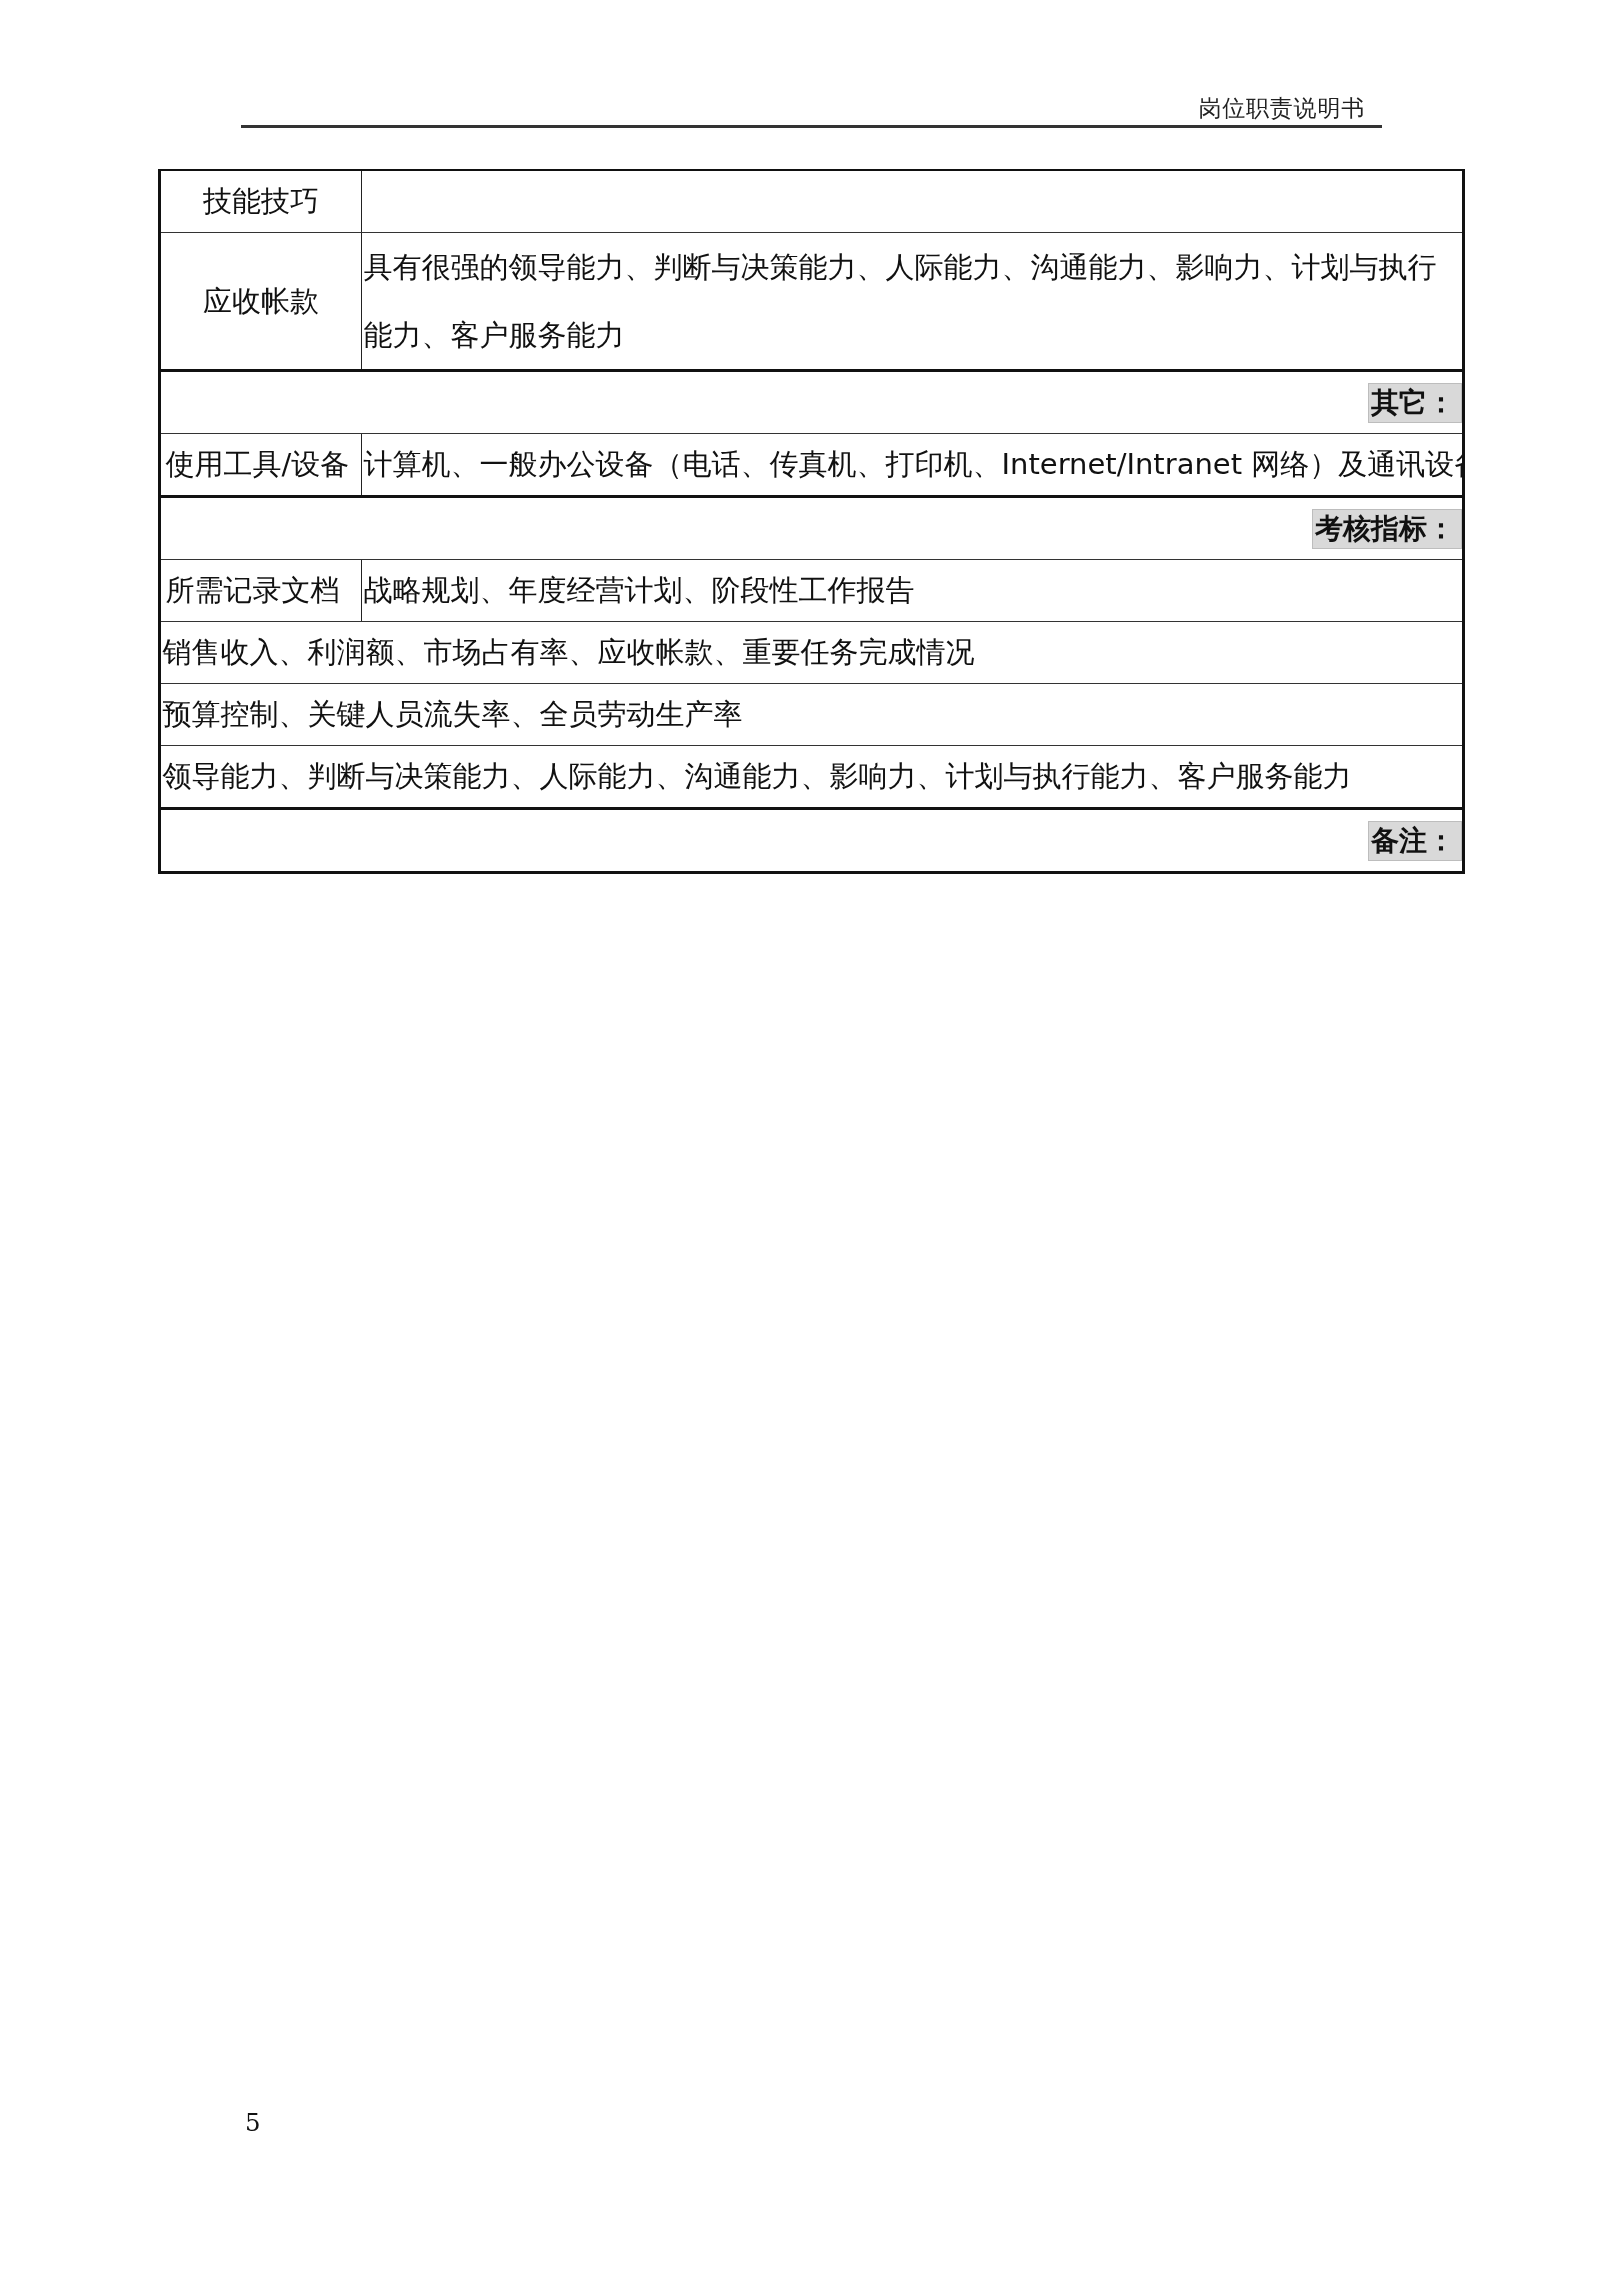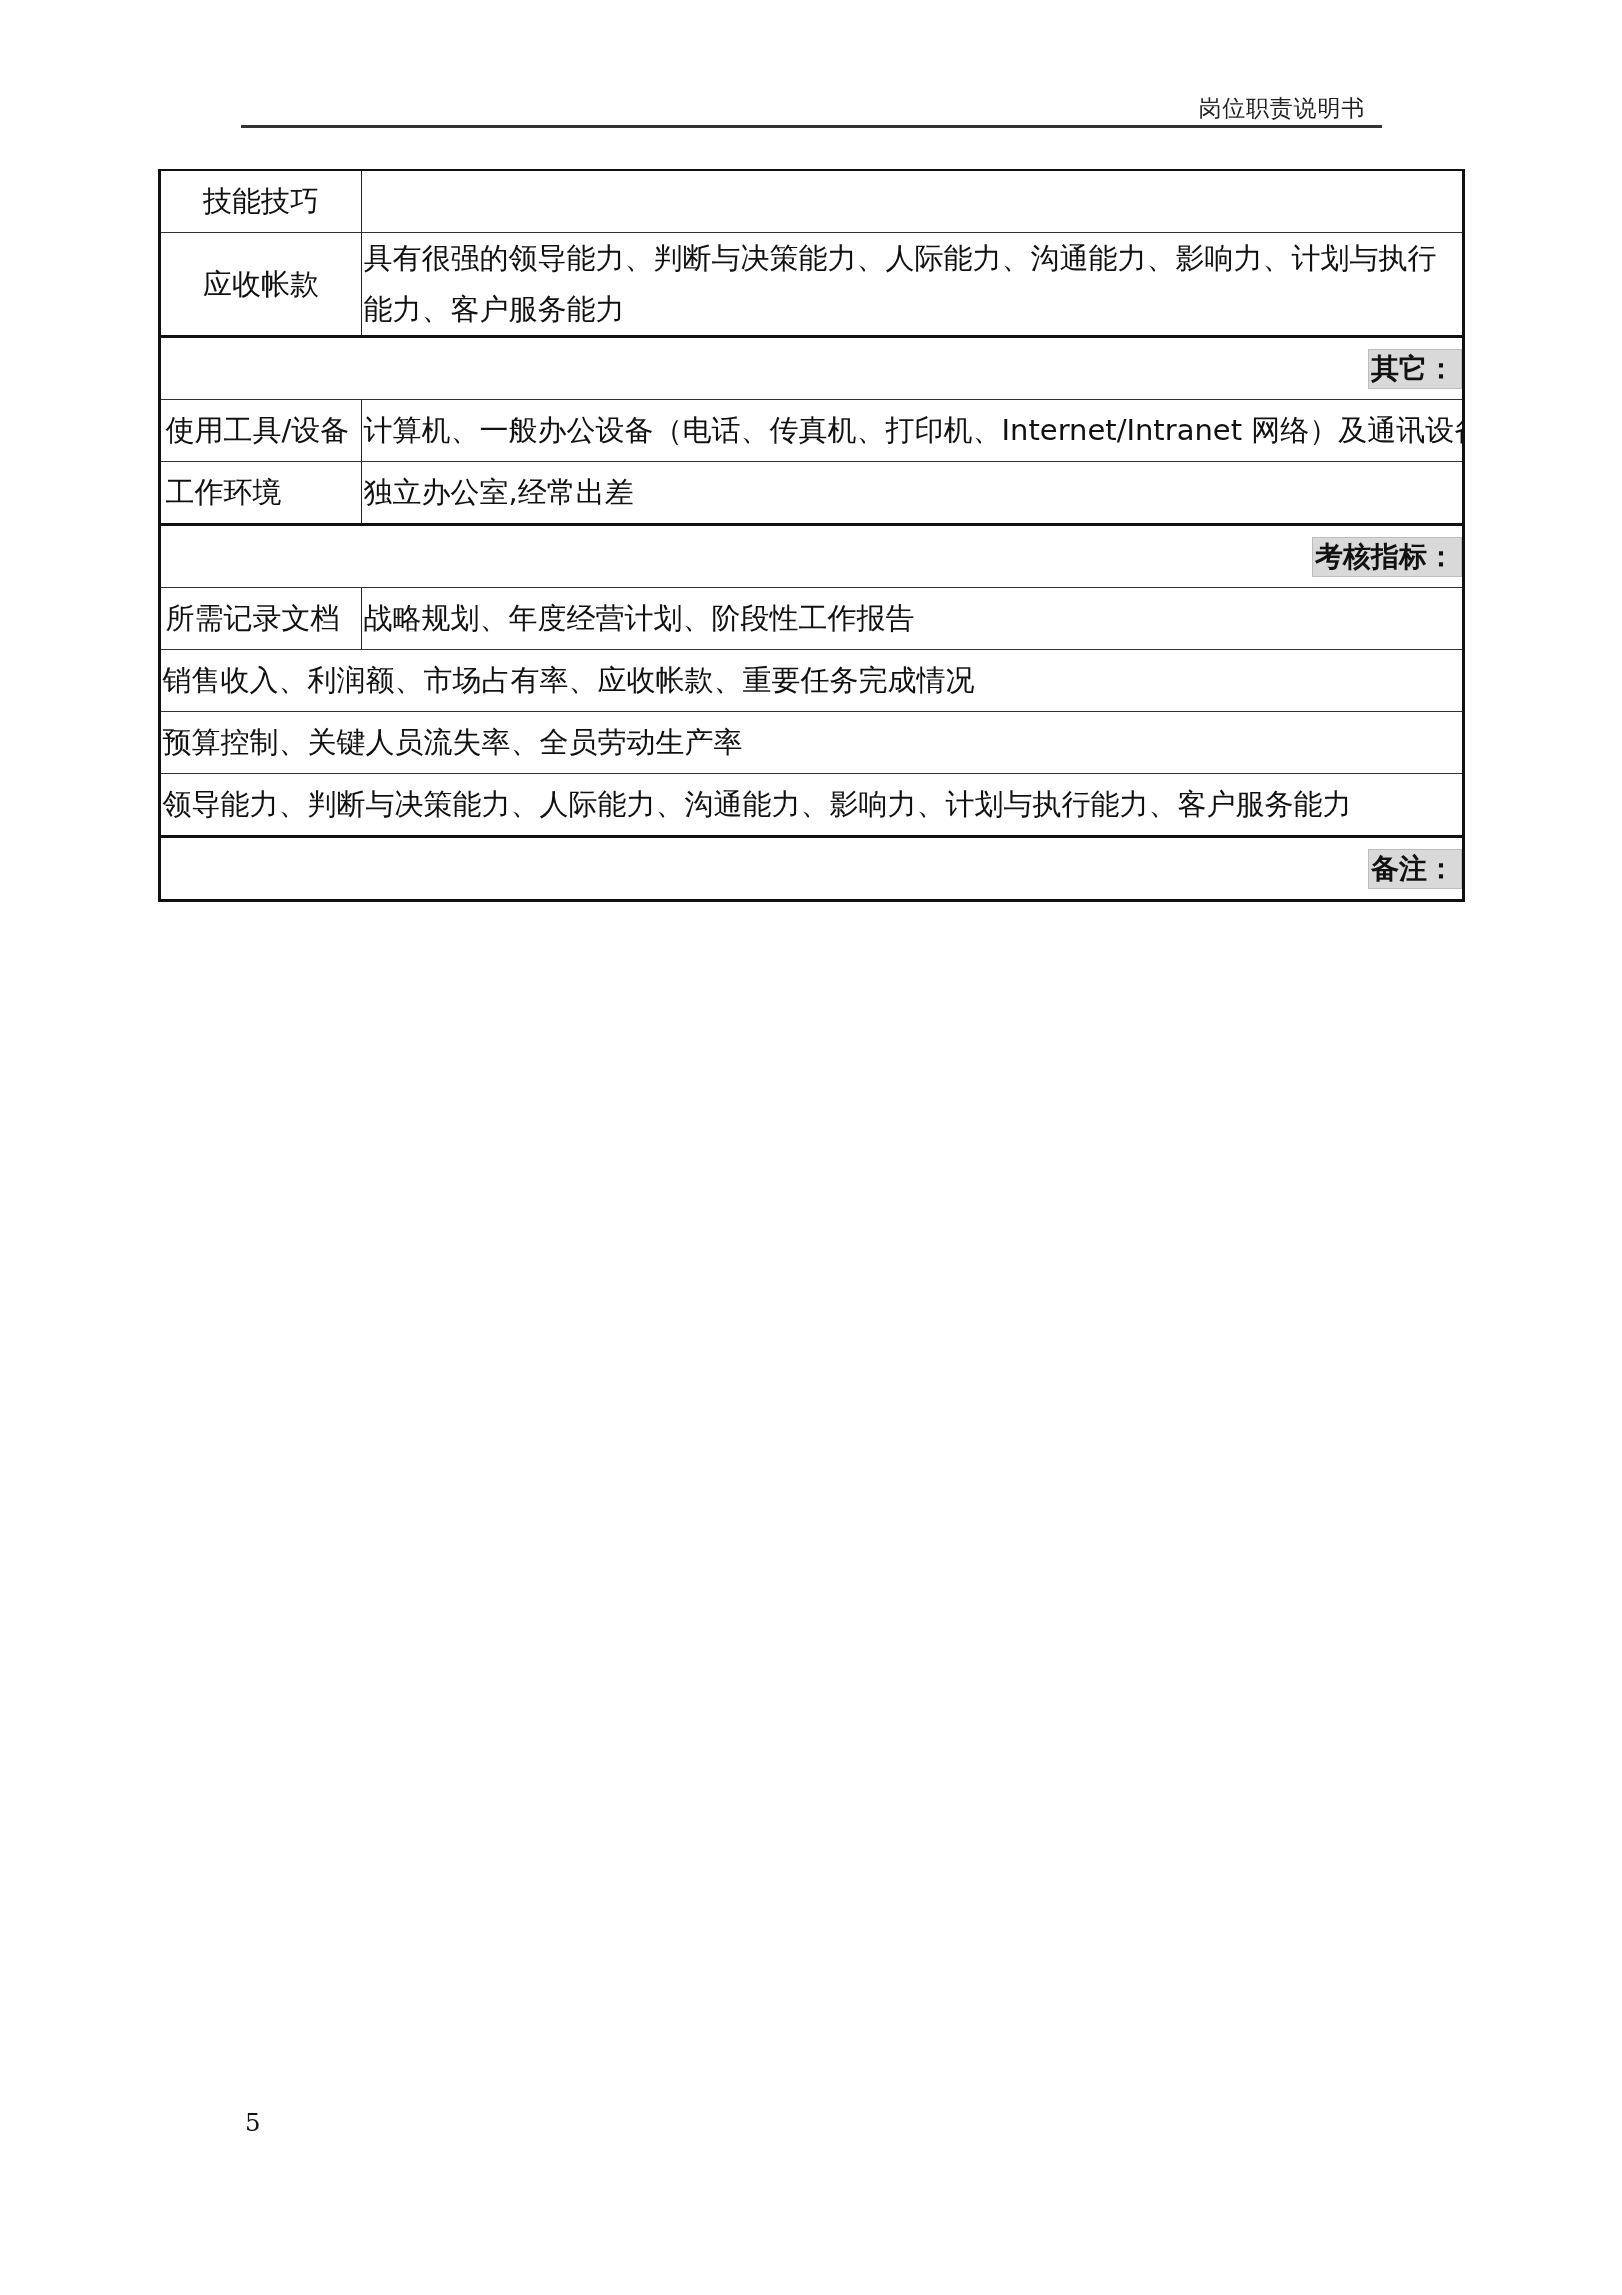--- a/index.html
+++ b/index.html
@@ -69,21 +69,21 @@
       font-family: "DejaVu Serif", "Liberation Serif", serif;
       padding-left: 0 !important;
     }
     .value-cell {
       padding-left: 1.5px !important;
       white-space: nowrap;
       overflow: hidden;
     }
     .value-cell.wrap {
       white-space: normal;
-      line-height: 51px;
+      line-height: 68px;
       padding-right: 4.6px !important;
     }
     .row-h84 td { height: 61px; }
     .row-h130 td { height: 98px; }
     .section-head {
       display: inline-block;
       background: #d9d9d9;
       border: 0.8px solid #bdbdbd;
       font-weight: bold;
       font-size: 28px;
@@ -133,24 +133,20 @@
     <td colspan="2" class="full-cell">
       <span class="section-head">其它：</span>
     </td>
   </tr>
 
   <tr class="row-h84">
     <td class="label-cell">使用工具/设备</td>
     <td class="value-cell">计算机、一般办公设备（电话、传真机、打印机、Internet/Intranet 网络）及通讯设备</td>
   </tr>
 
-  <tr class="row-h84">
-    <td class="label-cell">工作环境</td>
-    <td class="value-cell">独立办公室,经常出差</td>
-  </tr>
 
 
   <tr class="row-h84 thick-top">
     <td colspan="2" class="full-cell">
       <span class="section-head">考核指标：</span>
     </td>
   </tr>
 
   <tr class="row-h84">
     <td class="label-cell">所需记录文档</td>

